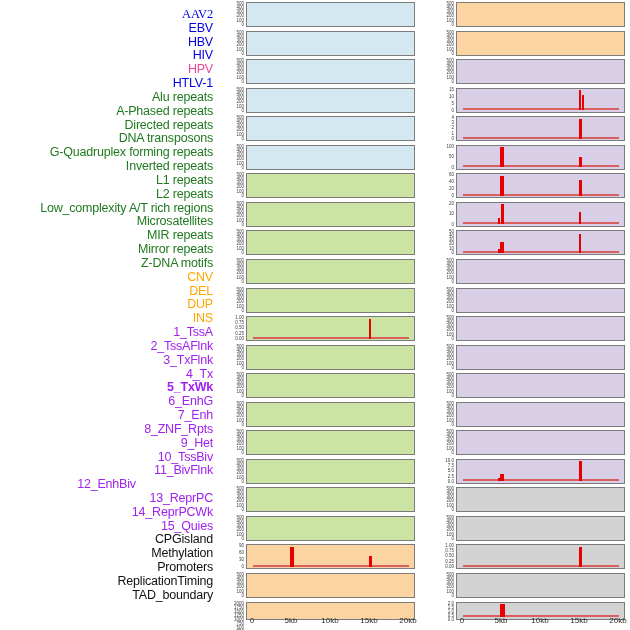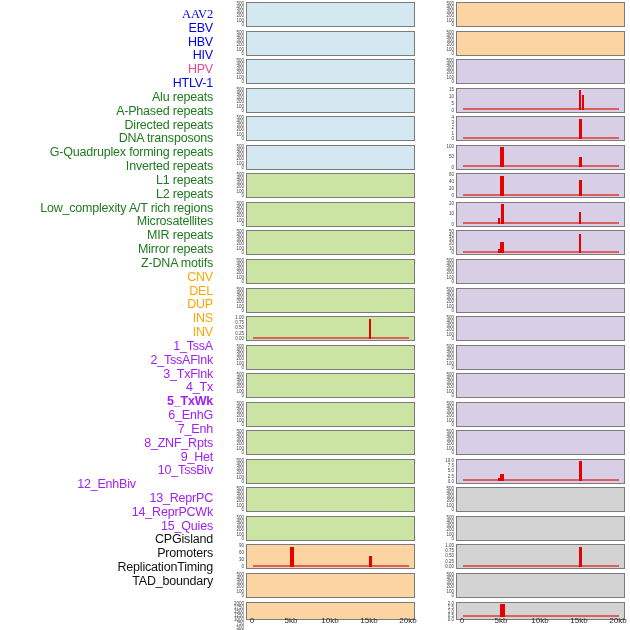--- a/index.html
+++ b/index.html
@@ -62,36 +62,37 @@
     <div class="feature-label" style="color: rgb(31, 122, 31);">L2 repeats</div>
     <div class="feature-label" style="color: rgb(31, 122, 31);">Low_complexity A/T rich regions</div>
     <div class="feature-label" style="color: rgb(31, 122, 31);">Microsatellites</div>
     <div class="feature-label" style="color: rgb(31, 122, 31);">MIR repeats</div>
     <div class="feature-label" style="color: rgb(31, 122, 31);">Mirror repeats</div>
     <div class="feature-label" style="color: rgb(31, 122, 31);">Z-DNA motifs</div>
     <div class="feature-label" style="color: rgb(255, 165, 0);">CNV</div>
     <div class="feature-label" style="color: rgb(255, 165, 0);">DEL</div>
     <div class="feature-label" style="color: rgb(255, 165, 0);">DUP</div>
     <div class="feature-label" style="color: rgb(255, 165, 0);">INS</div>
-    <div class="feature-label" style="color: rgb(255, 165, 0);">INV</div>
     <div class="feature-label" style="color: rgb(160, 33, 240);">1_TssA</div>
     <div class="feature-label" style="color: rgb(160, 33, 240);">2_TssAFlnk</div>
     <div class="feature-label" style="color: rgb(160, 33, 240);">3_TxFlnk</div>
     <div class="feature-label" style="color: rgb(160, 33, 240);">4_Tx</div>
     <div class="feature-label" style="color: rgb(160, 33, 240); font-weight: bold;">5_TxWk</div>
     <div class="feature-label" style="color: rgb(160, 33, 240);">6_EnhG</div>
     <div class="feature-label" style="color: rgb(160, 33, 240);">7_Enh</div>
     <div class="feature-label" style="color: rgb(160, 33, 240);">8_ZNF_Rpts</div>
     <div class="feature-label" style="color: rgb(160, 33, 240);">9_Het</div>
     <div class="feature-label" style="color: rgb(160, 33, 240);">10_TssBiv</div>
+    <div class="feature-label" style="color: rgb(160, 33, 240);">11_BivFlnk</div>
     <div class="feature-label" style="color: rgb(160, 33, 240); text-align: center;">12_EnhBiv</div>
     <div class="feature-label" style="color: rgb(160, 33, 240);">13_ReprPC</div>
     <div class="feature-label" style="color: rgb(160, 33, 240);">14_ReprPCWk</div>
     <div class="feature-label" style="color: rgb(160, 33, 240);">15_Quies</div>
     <div class="feature-label" style="color: rgb(17, 17, 17);">CPGisland</div>
+    <div class="feature-label" style="color: rgb(17, 17, 17);">Methylation</div>
     <div class="feature-label" style="color: rgb(17, 17, 17);">Promoters</div>
     <div class="feature-label" style="color: rgb(17, 17, 17);">ReplicationTiming</div>
     <div class="feature-label" style="color: rgb(17, 17, 17);">TAD_boundary</div>
   </div>
 
 <div id="tick-col-left" class="tick-col">
     <div class="y-ticks" style="top: 1px; height: 50px;">
       <div>500</div>
       <div>400</div>
       <div>300</div>

